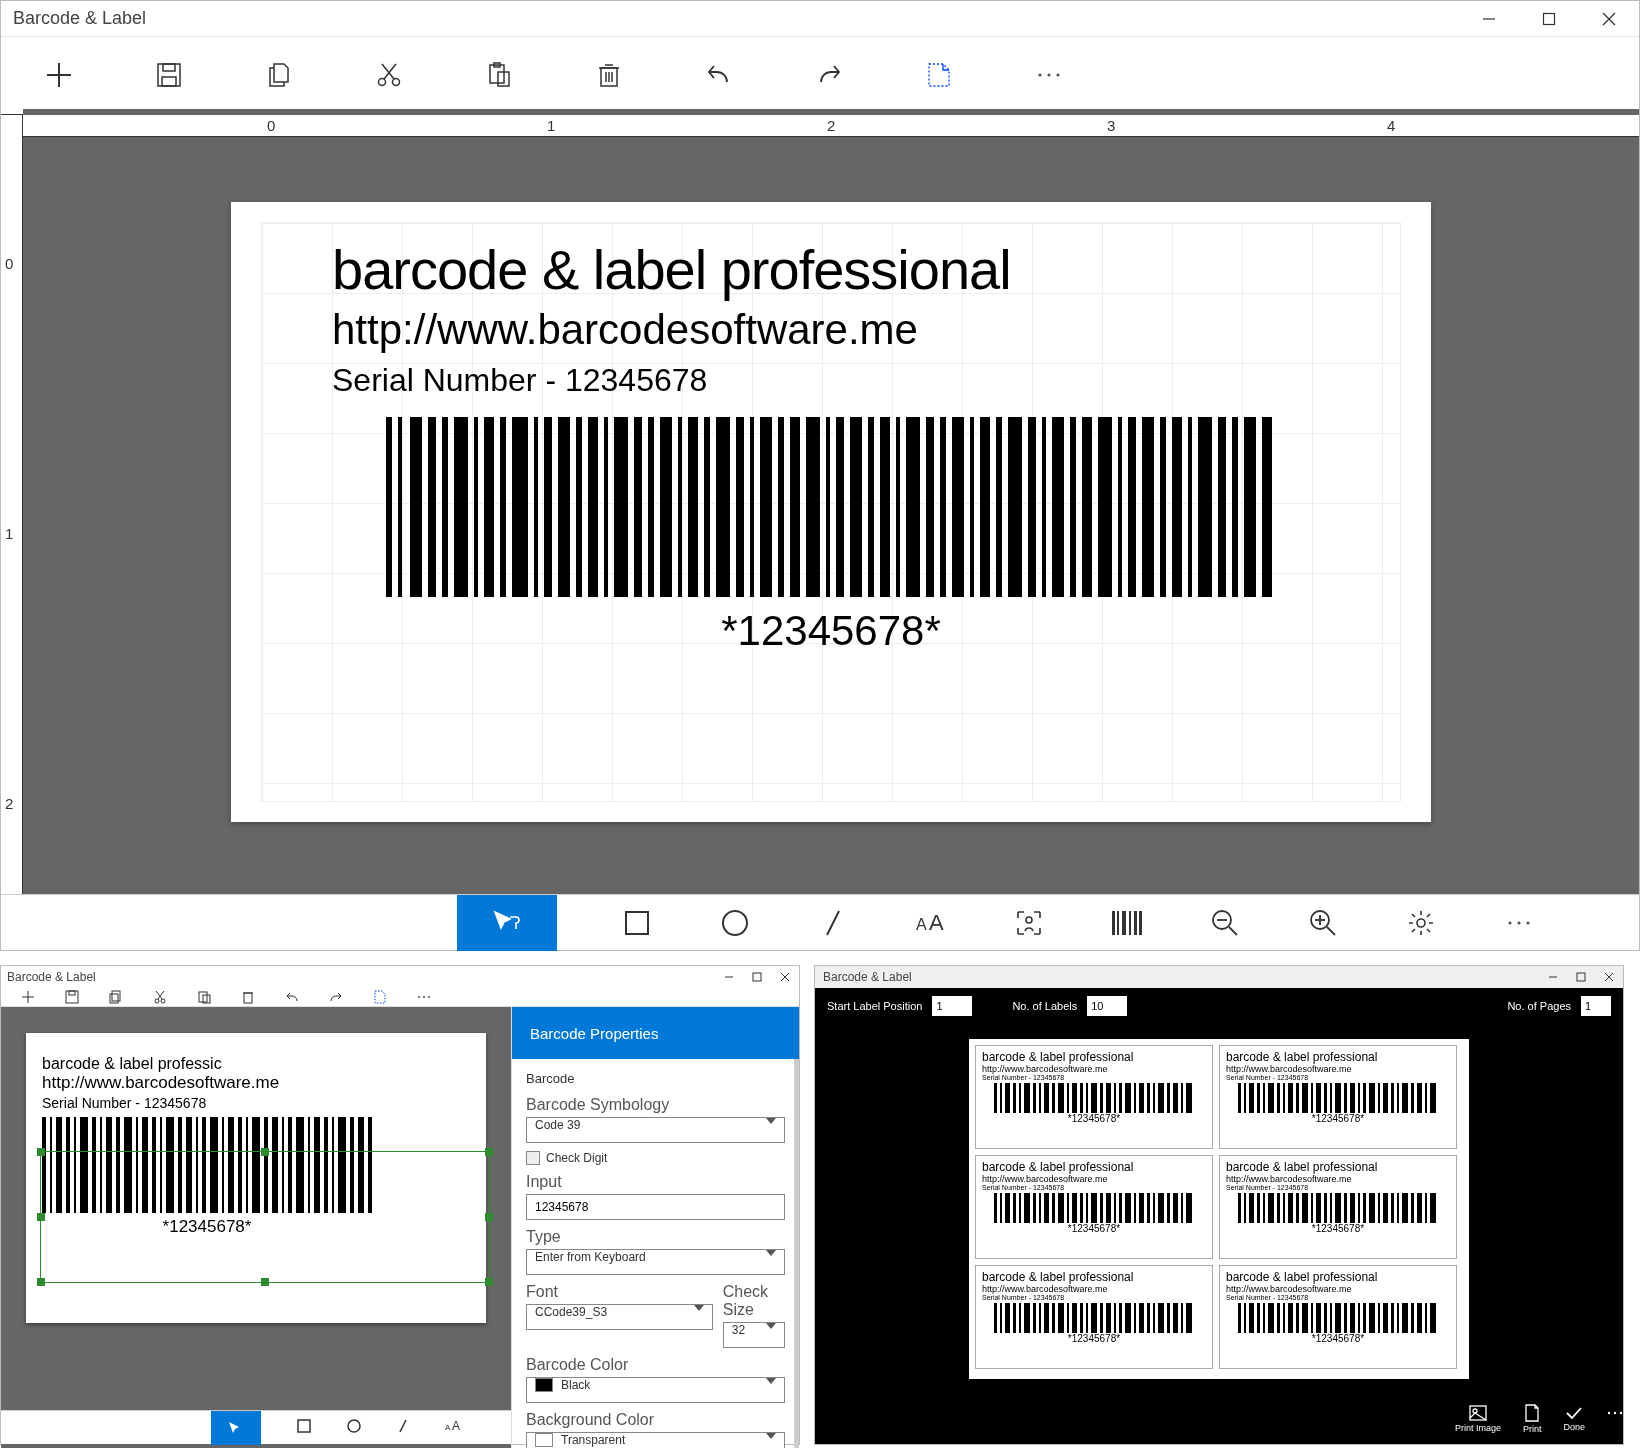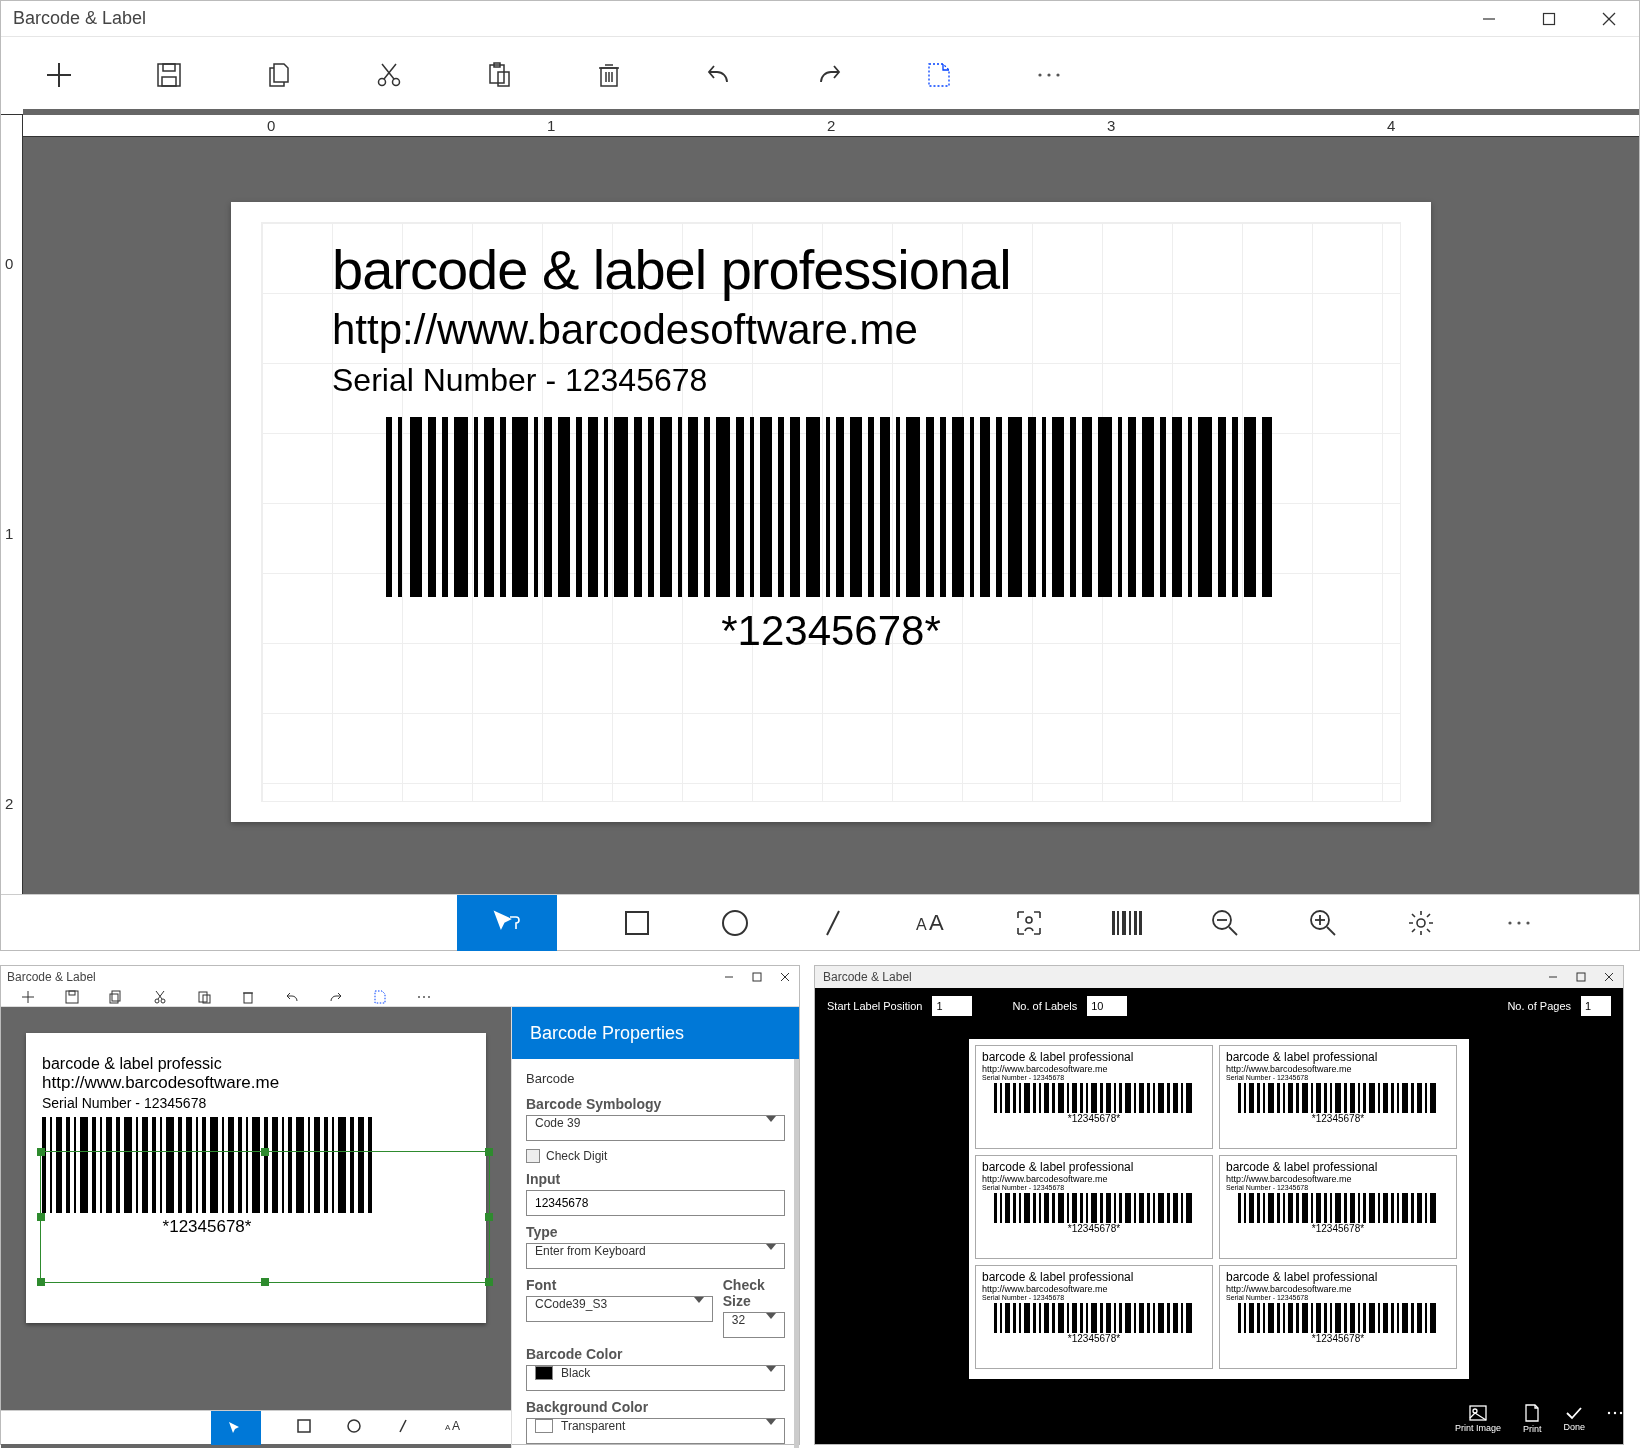--- a/index.html
+++ b/index.html
@@ -45,24 +45,24 @@
 .mw-label { width:460px; height:290px; background:#fff; position:relative; box-shadow:0 2px 4px rgba(0,0,0,.4); padding:22px 16px; }
 .mw-label .lt1 { font-size:16px; }
 .mw-label .lt2 { font-size:17px; }
 .mw-label .lt3 { font-size:14px; margin-top:2px; }
 .mw-label .mbc { width:330px; height:96px; margin-top:6px; }
 .mw-label .mbct { font-size:17px; text-align:center; width:330px; }
 .mw-label .selbox { position:absolute; border:1px solid #2e8b2e; top:118px; left:14px; width:450px; height:132px; }
 .handle { position:absolute; width:8px; height:8px; background:#2e8b2e; }
 
 .props { flex:1; display:flex; flex-direction:column; border-left:1px solid #ddd; }
-.props-head { height:52px; background:#0078d7; color:#fff; font-size:18px; display:flex; align-items:center; padding-left:18px; }
+.props-head { height:52px; background:#0078d7; color:#fff; font-size:15px; display:flex; align-items:center; padding-left:18px; }
 .props-body { padding:12px 14px; font-size:13px; color:#333; overflow-y:auto; }
 .pg-title { font-size:13px; margin-bottom:10px; }
-.plabel { font-size:14px; color:#555; margin-top:8px;font-weight:bold; }
+.plabel { font-size:16px; color:#555; margin-top:8px; }
 .pselect { width:100%; height:26px; border:1px solid #888; display:flex; align-items:flex-start; justify-content:space-between; padding:0 8px; margin-top:3px; font-size:12px; background:#fff; }
 .ptext { width:100%; height:26px; border:1px solid #888; padding:0 8px; margin-top:3px; font-size:12px; }
 .prow { display:flex; gap:10px; }
 .pcb { display:flex; align-items:center; gap:6px; margin-top:8px; font-size:12px; }
 .swatch { width:18px; height:14px; border:1px solid #888; margin-right:8px; }
 
 .mw-bottom { position:absolute; bottom:0; left:0; width:510px; height:34px; border-top:1px solid #ccc; display:flex; align-items:center; padding-left:210px; gap:36px; background:#fff; }
 .mw-bottom .mbb-active { position:absolute; left:210px; top:0; width:50px; height:34px; background:#0078d7; display:flex; align-items:center; justify-content:center; }
 
 

